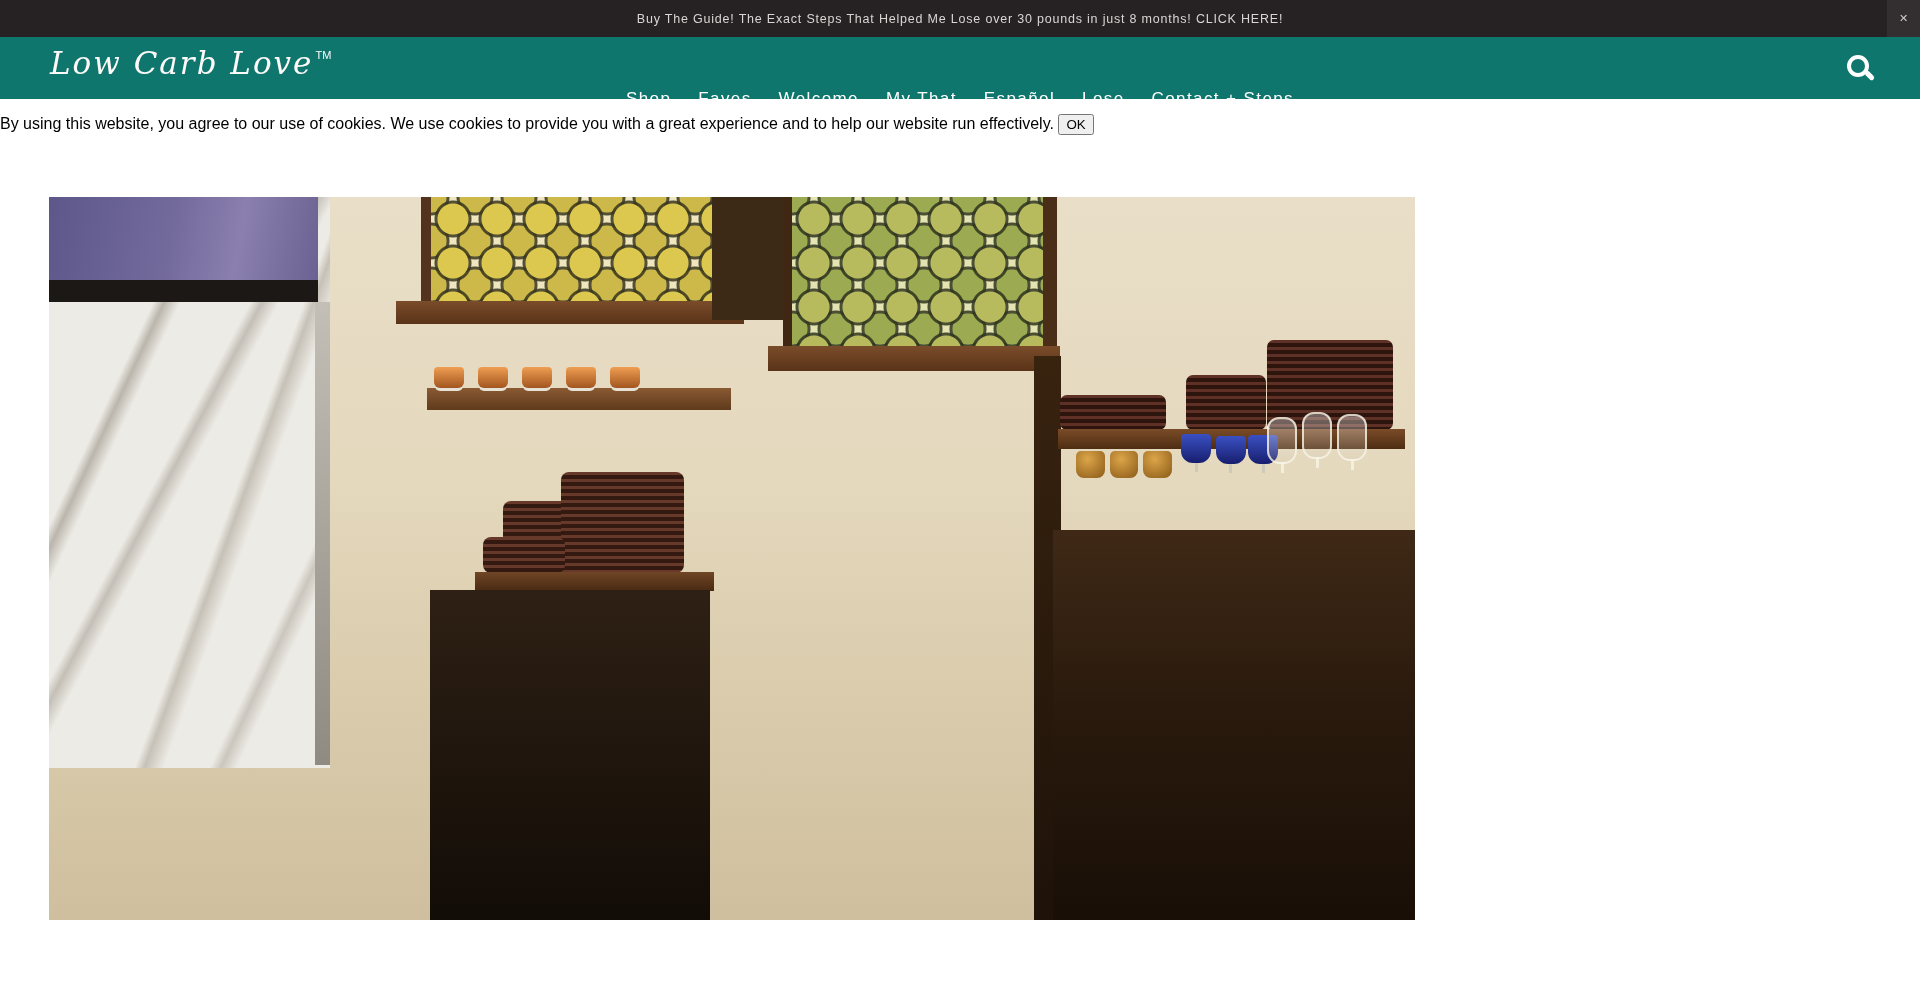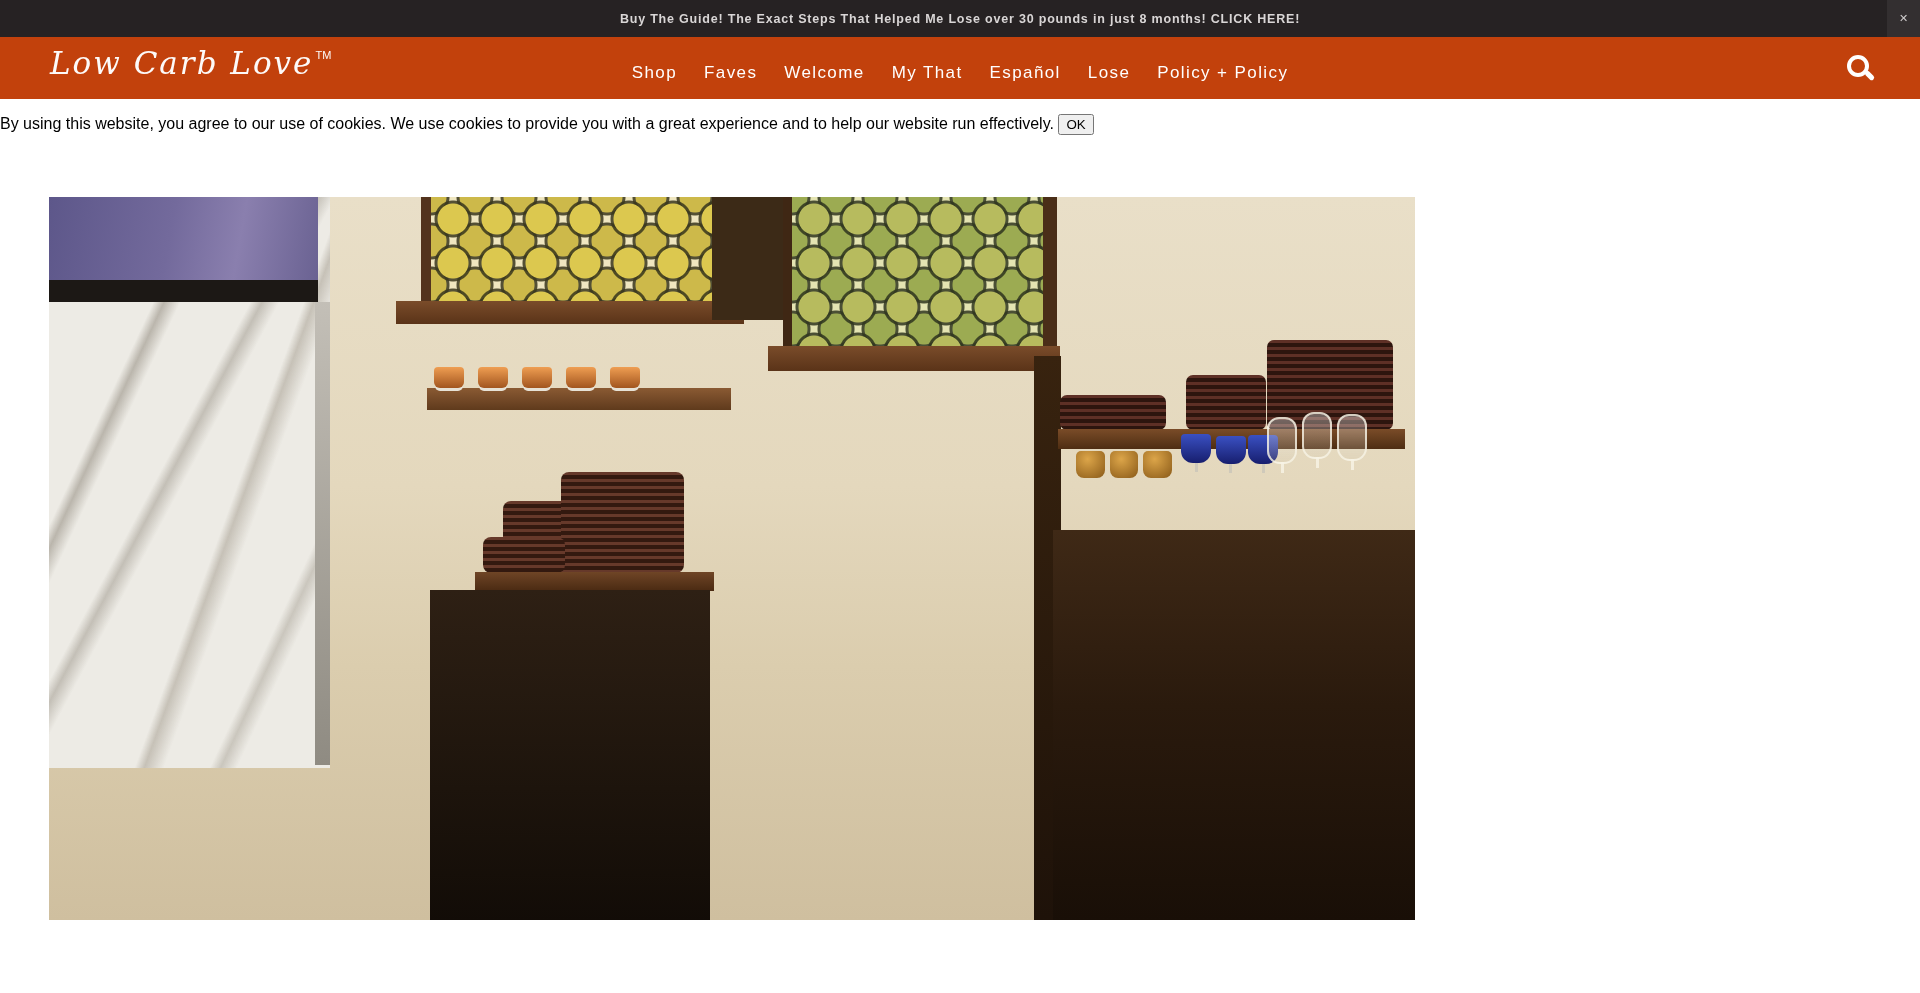--- a/index.html
+++ b/index.html
@@ -2,32 +2,32 @@
 <html><head>
 <meta charset="utf-8">
 <style>
   html,body{margin:0;padding:0;}
   body{width:1920px;height:993px;overflow:hidden;background:#ffffff;
        font-family:"Liberation Sans",sans-serif;position:relative;}
 
   
   .banner{position:absolute;left:0;top:0;width:1920px;height:37px;background:#262223;
           display:flex;align-items:center;justify-content:center;z-index:20;}
-  .banner-link{color:#d9d6d6;font-size:12.5px;letter-spacing:.8px;cursor:pointer;font-weight:bold;}
+  .banner-link{color:#d9d6d6;font-size:12.5px;letter-spacing:.8px;cursor:pointer;}
   .banner-close{position:absolute;right:0;top:0;width:33px;height:37px;background:#332f30;
                 color:#cfcccc;font-size:11px;display:flex;align-items:center;justify-content:center;cursor:pointer;}
 
   
-  .nav{position:absolute;left:0;top:37px;width:1920px;height:62px;background:#c2410c;z-index:20;}
+  .nav{position:absolute;left:0;top:37px;width:1920px;height:62px;background:#0f766e;z-index:20;}
   .brand{position:absolute;left:50px;top:8px;color:#fdfaf9;cursor:pointer;
          font-family:"DejaVu Serif",serif;font-style:italic;font-size:31px;letter-spacing:2px;}
   .brand sup{font-family:"Liberation Sans",sans-serif;font-style:normal;font-size:11px;
              letter-spacing:0;position:relative;top:-4px;left:2px;}
   .menu{position:absolute;left:50%;top:0;transform:translateX(-50%);height:72px;
-        display:flex;align-items:center;gap:27px;}
+        display:flex;align-items:flex-end;gap:27px;}
   .menu a{color:#ffffff;font-size:17px;letter-spacing:1.4px;text-decoration:none;cursor:pointer;white-space:nowrap;}
   .search{position:absolute;right:46px;top:18px;width:27px;height:27px;cursor:pointer;}
   .search .lens{position:absolute;left:0;top:0;width:14px;height:14px;border:4.5px solid #ffffff;border-radius:50%;}
   .search .handle{position:absolute;right:2px;bottom:1px;width:5px;height:11px;background:#ffffff;
                   border-radius:2.5px;transform:rotate(-45deg);}
 
   
   .photo{position:absolute;left:49px;top:197px;width:1366px;height:723px;overflow:hidden;z-index:1;
          background:linear-gradient(180deg,#e9dfc8 0%,#e4d8bd 40%,#dbcdae 65%,#cfbf9f 100%);}
   .photo *{position:absolute;}
@@ -224,21 +224,21 @@
   <div class="brand">
     <span>Low Carb Love</span><sup>TM</sup>
   </div>
   <div class="menu">
     <a>Shop</a>
     <a>Faves</a>
     <a>Welcome</a>
     <a>My That</a>
     <a>Español</a>
     <a>Lose</a>
-    <a>Policy + Policy</a>
+    <a>Contact + Steps</a>
   </div>
   <div class="search">
     <span class="lens"></span>
     <span class="handle"></span>
   </div>
 </nav>
 
 <div class="photo">
   <div class="marble"></div>
   <div class="hood"></div>

